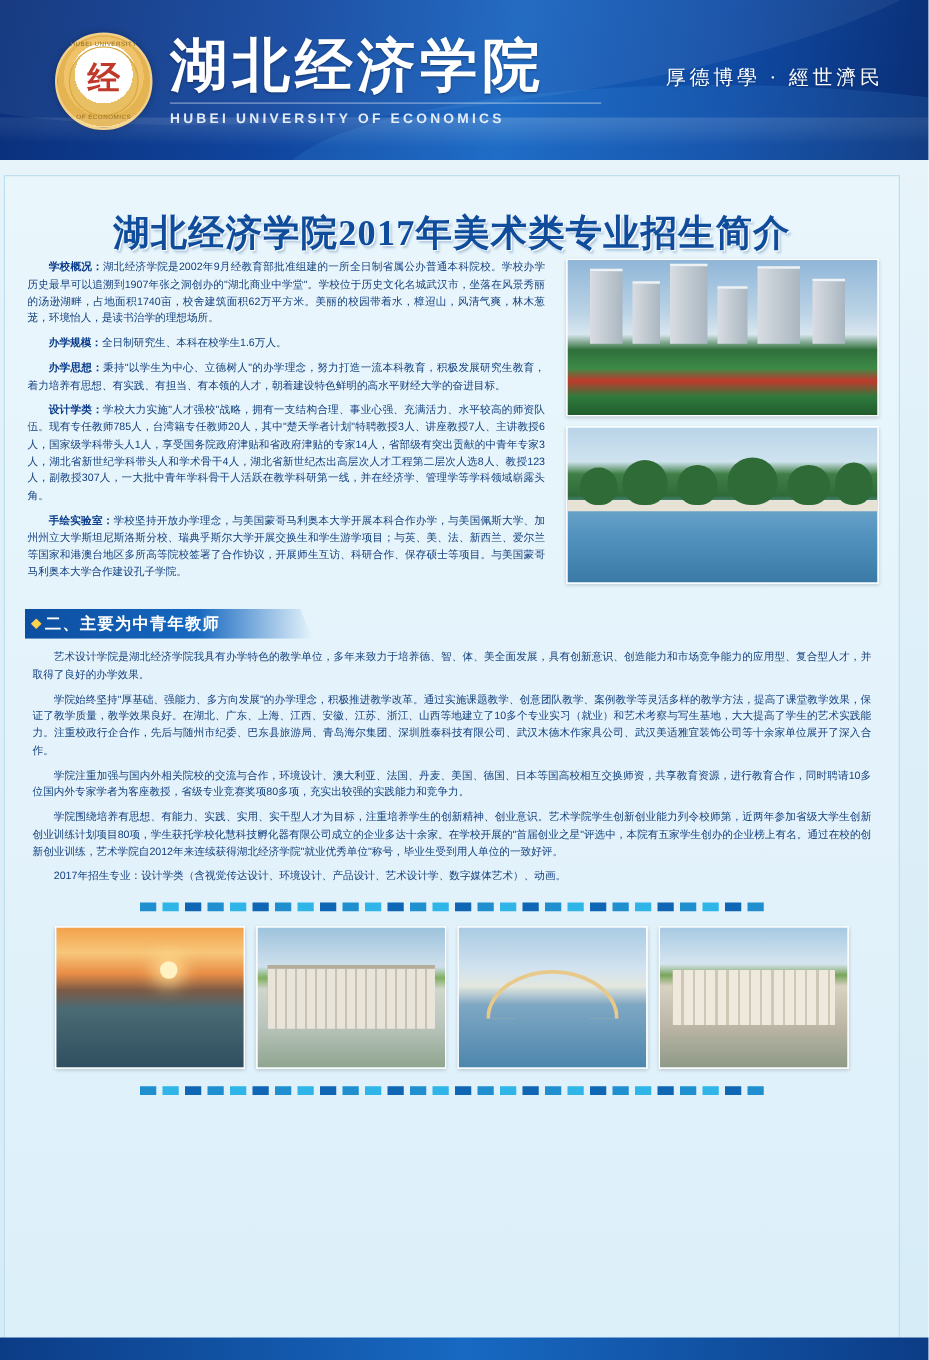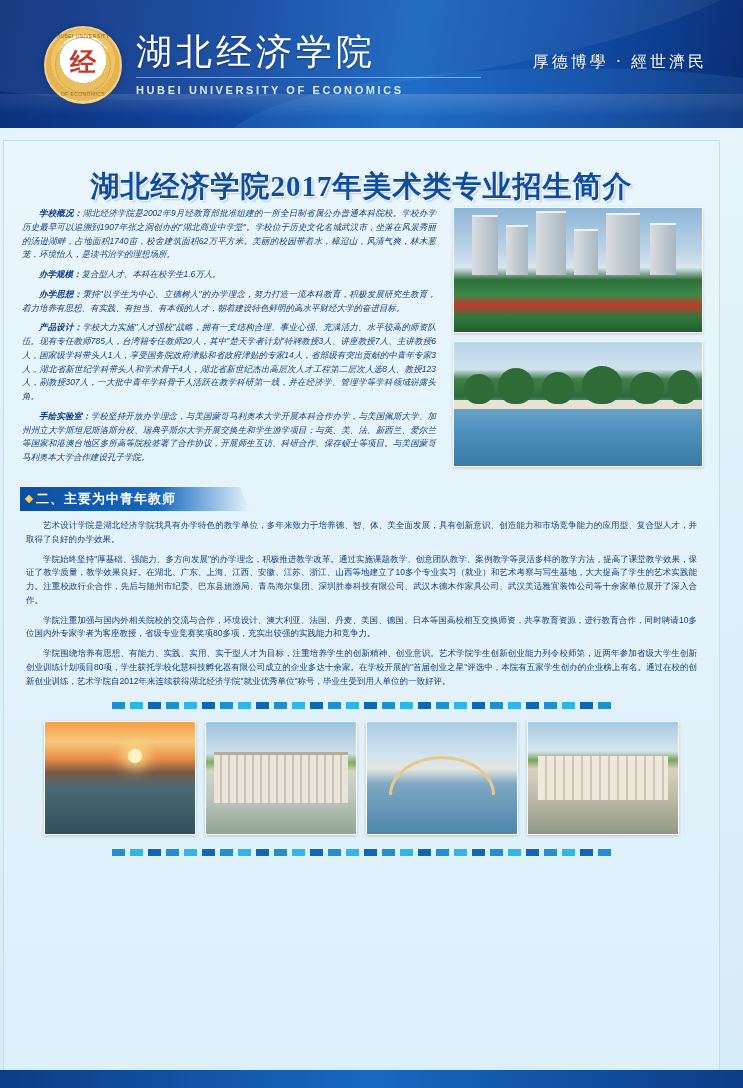--- a/index.html
+++ b/index.html
@@ -100,22 +100,22 @@
   .crest .ring-text-b {
     position: absolute;
     left: 0; right: 0; bottom: 5px;
     text-align: center;
     font-size: 5px;
     color: #8c6b1f;
     letter-spacing: 0.4px;
   }
   .name-cn {
     font-family: "Liberation Serif", serif;
-    font-size: 36px;
-    font-weight: normal;
+    font-size: 46px;
+    font-weight: bold;
     color: #ffffff;
     letter-spacing: 4px;
     line-height: 1.05;
     text-shadow: 0 1px 2px rgba(0,0,0,0.35);
   }
   .name-en {
     font-size: 11px;
     color: #dfe9f7;
     letter-spacing: 2.6px;
     margin-top: 6px;
@@ -194,21 +194,20 @@
     transform: rotate(45deg);
   }
   .sec-head.wide, .sec-head.wide .bar { width: 230px; }
   .sec-head.wide .bar { clip-path: polygon(0 0, 220px 0, 230px 24px, 0 24px); }
 
   
   .sec1 {
     display: flex;
     padding: 0 18px 0 18px;
     gap: 17px;
-    font-style: italic;
   }
   .sec1-text {
     width: 420px;
   }
   p.body {
     margin: 0 0 6px 0;
     font-size: 8.5px;
     line-height: 1.62;
     color: #12407f;
     text-align: justify;
@@ -339,23 +338,23 @@
   </div>
 
   <div class="panel">
 
     <div class="main-title">湖北经济学院2017年美术类专业招生简介</div>
 
 
     <div class="sec1">
       <div class="sec1-text">
         <p class="body"><b class="lead">学校概况：</b><span>湖北经济学院是2002年9月经教育部批准组建的一所全日制省属公办普通本科院校。学校办学历史最早可以追溯到1907年张之洞创办的"湖北商业中学堂"。学校位于历史文化名城武汉市，坐落在风景秀丽的汤逊湖畔，占地面积1740亩，校舍建筑面积62万平方米。美丽的校园带着水，樟迢山，风清气爽，林木葱茏，环境怡人，是读书治学的理想场所。</span></p>
-        <p class="body"><b class="lead">办学规模：</b><span>复合型人才、本科在校学生1.6万人。</span></p>
+        <p class="body"><b class="lead">办学规模：</b><span>全日制研究生、本科在校学生1.6万人。</span></p>
         <p class="body"><b class="lead">办学思想：</b><span>秉持"以学生为中心、立德树人"的办学理念，努力打造一流本科教育，积极发展研究生教育，着力培养有思想、有实践、有担当、有本领的人才，朝着建设特色鲜明的高水平财经大学的奋进目标。</span></p>
-        <p class="body"><b class="lead">产品设计：</b><span>学校大力实施"人才强校"战略，拥有一支结构合理、事业心强、充满活力、水平较高的师资队伍。现有专任教师785人，台湾籍专任教师20人，其中"楚天学者计划"特聘教授3人、讲座教授7人、主讲教授6人，国家级学科带头人1人，享受国务院政府津贴和省政府津贴的专家14人，省部级有突出贡献的中青年专家3人，湖北省新世纪学科带头人和学术骨干4人，湖北省新世纪杰出高层次人才工程第二层次人选8人、教授123人，副教授307人，一大批中青年学科骨干人活跃在教学科研第一线，并在经济学、管理学等学科领域崭露头角。</span></p>
+        <p class="body"><b class="lead">设计学类：</b><span>学校大力实施"人才强校"战略，拥有一支结构合理、事业心强、充满活力、水平较高的师资队伍。现有专任教师785人，台湾籍专任教师20人，其中"楚天学者计划"特聘教授3人、讲座教授7人、主讲教授6人，国家级学科带头人1人，享受国务院政府津贴和省政府津贴的专家14人，省部级有突出贡献的中青年专家3人，湖北省新世纪学科带头人和学术骨干4人，湖北省新世纪杰出高层次人才工程第二层次人选8人、教授123人，副教授307人，一大批中青年学科骨干人活跃在教学科研第一线，并在经济学、管理学等学科领域崭露头角。</span></p>
         <p class="body"><b class="lead">手绘实验室：</b><span>学校坚持开放办学理念，与美国蒙哥马利奥本大学开展本科合作办学，与美国佩斯大学、加州州立大学斯坦尼斯洛斯分校、瑞典乎斯尔大学开展交换生和学生游学项目；与英、美、法、新西兰、爱尔兰等国家和港澳台地区多所高等院校签署了合作协议，开展师生互访、科研合作、保存硕士等项目。与美国蒙哥马利奥本大学合作建设孔子学院。</span></p>
       </div>
 
       <div class="photos-right">
         <div class="ph ph1">
           <div class="tower" style="left:18px;width:26px;height:58px;"></div>
           <div class="tower" style="left:52px;width:22px;height:48px;"></div>
           <div class="tower" style="left:82px;width:30px;height:62px;"></div>
           <div class="tower" style="left:120px;width:24px;height:44px;"></div>
           <div class="tower" style="left:152px;width:34px;height:60px;"></div>
@@ -377,20 +376,21 @@
       <div class="bar"></div>
       <div class="dot"></div>
       <div class="txt"><span>二、</span><span>主要为中青年教师</span></div>
     </div>
 
     <div style="padding: 0 22px;">
       <p class="body">艺术设计学院是湖北经济学院我具有办学特色的教学单位，多年来致力于培养德、智、体、美全面发展，具有创新意识、创造能力和市场竞争能力的应用型、复合型人才，并取得了良好的办学效果。</p>
       <p class="body">学院始终坚持"厚基础、强能力、多方向发展"的办学理念，积极推进教学改革。通过实施课题教学、创意团队教学、案例教学等灵活多样的教学方法，提高了课堂教学效果，保证了教学质量，教学效果良好。在湖北、广东、上海、江西、安徽、江苏、浙江、山西等地建立了10多个专业实习（就业）和艺术考察与写生基地，大大提高了学生的艺术实践能力。注重校政行企合作，先后与随州市纪委、巴东县旅游局、青岛海尔集团、深圳胜泰科技有限公司、武汉木德木作家具公司、武汉美适雅宜装饰公司等十余家单位展开了深入合作。</p>
       <p class="body">学院注重加强与国内外相关院校的交流与合作，环境设计、澳大利亚、法国、丹麦、美国、德国、日本等国高校相互交换师资，共享教育资源，进行教育合作，同时聘请10多位国内外专家学者为客座教授，省级专业竞赛奖项80多项，充实出较强的实践能力和竞争力。</p>
       <p class="body">学院围绕培养有思想、有能力、实践、实用、实干型人才为目标，注重培养学生的创新精神、创业意识。艺术学院学生创新创业能力列令校师第，近两年参加省级大学生创新创业训练计划项目80项，学生获托学校化慧科技孵化器有限公司成立的企业多达十余家。在学校开展的"首届创业之星"评选中，本院有五家学生创办的企业榜上有名。通过在校的创新创业训练，艺术学院自2012年来连续获得湖北经济学院"就业优秀单位"称号，毕业生受到用人单位的一致好评。</p>
+      <p class="body">2017年招生专业：设计学类（含视觉传达设计、环境设计、产品设计、艺术设计学、数字媒体艺术）、动画。</p>
     </div>
 
     <div class="dots">
       <i></i>
         <i></i>
         <i></i>
       <i></i>
         <i></i>
         <i></i>
       <i></i>

